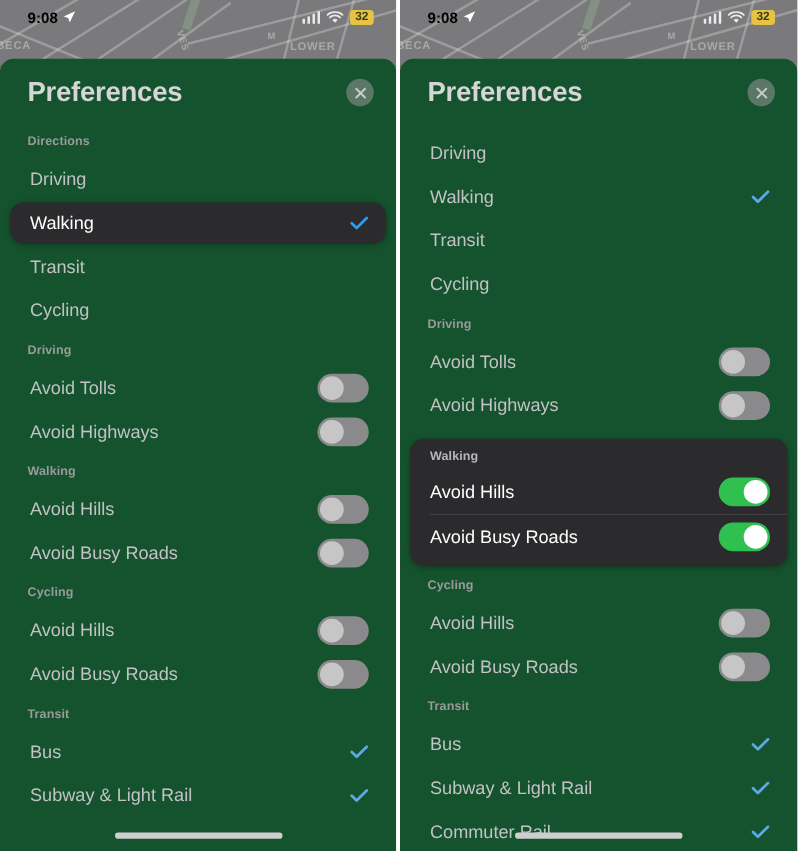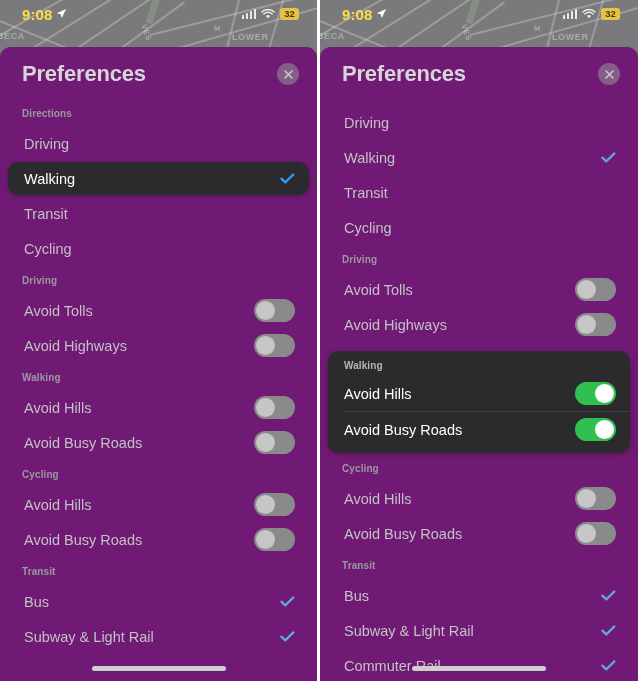--- a/index.html
+++ b/index.html
@@ -40,40 +40,40 @@
   }
 
   
   .statusbar {
     position:absolute; left:0; top:0; right:0; height:28px;
     display:flex; align-items:center; justify-content:space-between;
     padding:0 18px 0 22px;
     z-index:6;
   }
   .sb-left { display:flex; align-items:center; gap:4px; }
-  .sb-time { color:#fde047; font-size:15px; font-weight:700; letter-spacing:.1px; }
+  .sb-time { color:#000000; font-size:12px; font-weight:700; letter-spacing:.1px; }
   .sb-arrow { width:11px; height:11px; position:relative; top:-1px; }
   .sb-right { display:flex; align-items:center; gap:5px; }
   .sb-bars { display:flex; align-items:flex-end; gap:1.5px; height:9px; }
   .sb-bars i { display:block; width:2.4px; background:#eaeaea; border-radius:.5px; }
   .sb-bars i:nth-child(1){height:3.5px}
   .sb-bars i:nth-child(2){height:5.5px}
   .sb-bars i:nth-child(3){height:7.5px}
   .sb-bars i:nth-child(4){height:9.5px}
   .sb-wifi { width:14px; height:11px; }
   .sb-batt {
     background:#e8c341; color:#3a3a1a; font-size:9.5px; font-weight:700;
     border-radius:3px; padding:1px 3.5px 1.5px; line-height:1;
     min-width:19px; text-align:center;
   }
 
   
   .sheet {
     position:absolute; left:0; right:0; top:47px; bottom:0;
-    background:#701a75;
+    background:#14532d;
     border-radius:11px 11px 0 0;
     overflow:hidden;
   }
   .sheet-inner { position:absolute; left:0; right:0; top:0; }
 
   .sheet-head {
     position:relative;
     padding:14px 18px 12px 22px;
     display:flex; align-items:center; justify-content:space-between;
   }

